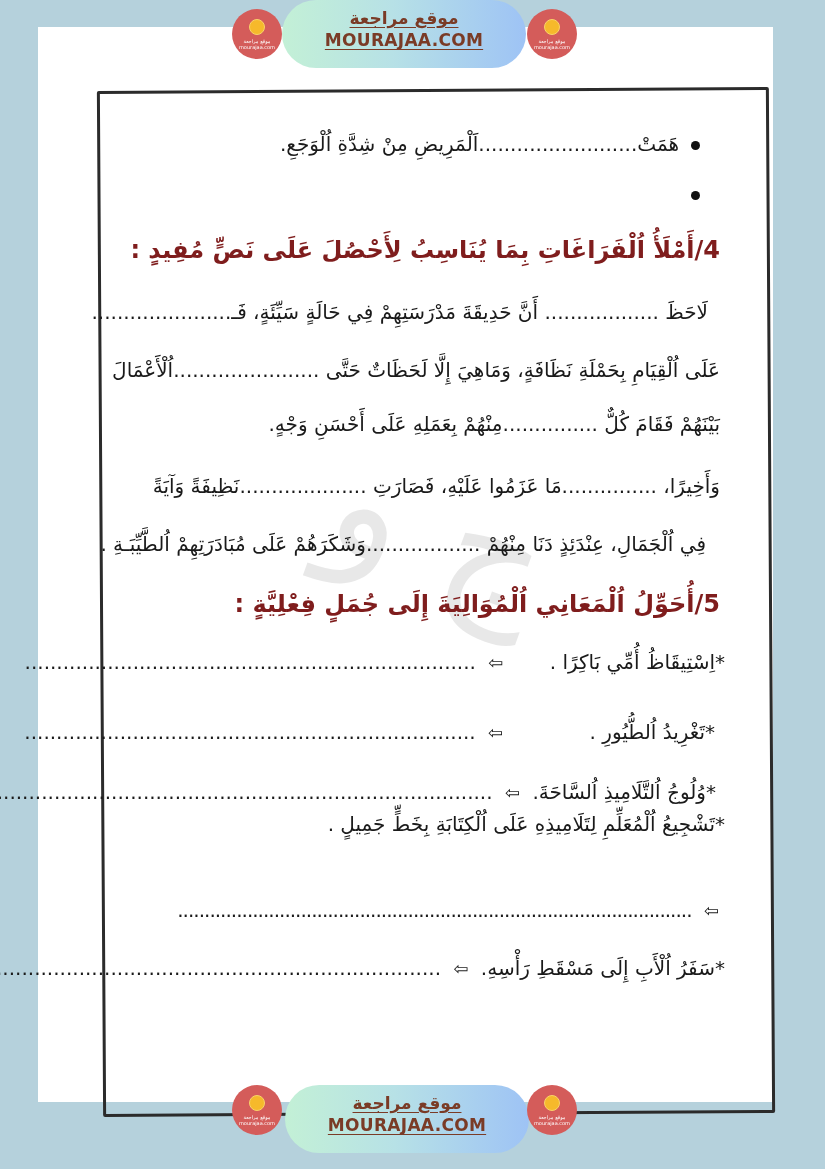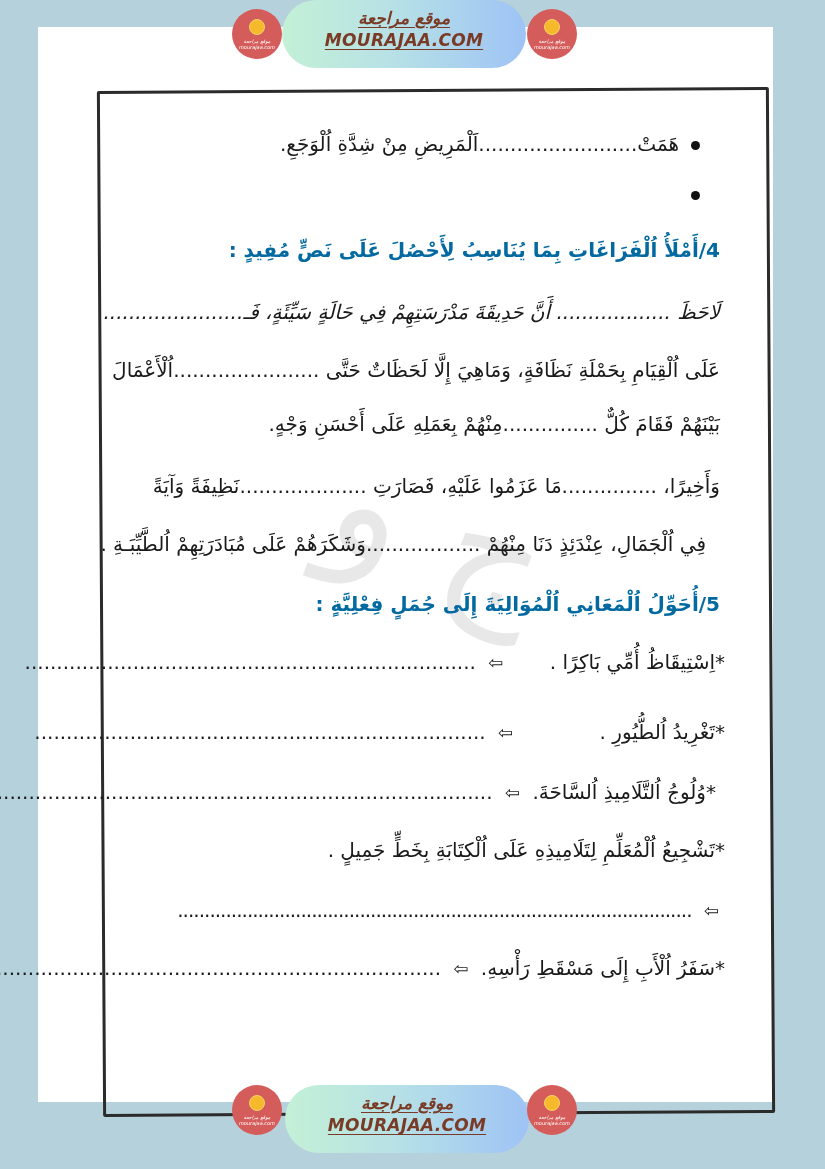--- a/index.html
+++ b/index.html
@@ -21,21 +21,21 @@
   
   .watermark {
     position:absolute; left:190px; top:420px; width:320px; height:460px;
     color:rgba(150,150,150,0.22);
     font-family:"DejaVu Serif", serif;
     font-size:150px; line-height:1; transform:rotate(20deg);
     pointer-events:none; text-align:center;
   }
   
   .banner {
-    position:absolute; left:0; width:764px; height:70px;font-style:italic;
+    position:absolute; left:0; width:764px; height:70px;
   }
   .banner.top { top:0; }
   .banner.bottom { top:1083px; }
   .pill {
     position:absolute; left:282px; top:0; width:244px; height:68px;
     border-radius:34px;
     background:linear-gradient(90deg,#c3f0d6 0%,#b7e1e6 45%,#9ec3f5 100%);
     text-align:center; color:#7a3b26;
     font-family:"DejaVu Sans", sans-serif;
   }
@@ -67,21 +67,21 @@
     position:absolute; left:105px; top:118px; width:625px;
     direction:rtl; text-align:right; color:#1a1a1a;
     font-family:"DejaVu Sans", sans-serif;
   }
   .line {
     position:absolute; right:0; white-space:nowrap;
     font-size:20px; line-height:28px;
   }
   .bullet { display:inline-block; width:9px; height:9px; border-radius:50%; background:#111; margin-left:12px; vertical-align:middle; }
   .heading {
-    color:#0369a1; font-weight:bold; font-size:20px;
+    color:#7f1d1d; font-weight:bold; font-size:24px;
   }
   .dots { letter-spacing:-1px; }
   .arrow { margin:0 6px; font-size:18px; }
 </style>
 </head>
 <body>
 
 <div class="page">
   <div class="frame"></div>
   <div class="watermark">ج و</div>
@@ -107,44 +107,44 @@
 <div class="content">
   <div class="line" style="top:12px; right:30px;">
     <span class="bullet"></span><span>هَمَتْ.........................اَلْمَرِيضِ مِنْ شِدَّةِ اُلْوَجَعِ.</span>
   </div>
   <div class="line" style="top:62px; right:30px;">
     <span class="bullet"></span>
   </div>
 
   <div class="line heading" style="top:118px; right:10px;">4/أَمْلَأُ اُلْفَرَاغَاتِ بِمَا يُنَاسِبُ لِأَحْصُلَ عَلَى نَصٍّ مُفِيدٍ :</div>
 
-  <div class="line" style="top:180px; right:10px;font-style:italic;">لَاحَظَ .................. أَنَّ حَدِيقَةَ مَدْرَسَتِهِمْ فِي حَالَةٍ سَيِّئَةٍ، فَـ......................</div>
+  <div class="line" style="top:180px; right:22px;">لَاحَظَ .................. أَنَّ حَدِيقَةَ مَدْرَسَتِهِمْ فِي حَالَةٍ سَيِّئَةٍ، فَـ......................</div>
   <div class="line" style="top:238px; right:10px;">عَلَى اُلْقِيَامِ بِحَمْلَةِ نَظَافَةٍ، وَمَاهِيَ إِلَّا لَحَظَاتٌ حَتَّى .......................اُلْأَعْمَالَ</div>
   <div class="line" style="top:292px; right:10px;">بَيْنَهُمْ فَقَامَ كُلٌّ ...............مِنْهُمْ بِعَمَلِهِ عَلَى أَحْسَنِ وَجْهٍ.</div>
   <div class="line" style="top:354px; right:10px;">وَأَخِيرًا، ...............مَا عَزَمُوا عَلَيْهِ، فَصَارَتِ ....................نَظِيفَةً وَآيَةً</div>
   <div class="line" style="top:412px; right:24px;text-align:right;">فِي اُلْجَمَالِ، عِنْدَئِذٍ دَنَا مِنْهُمْ ..................وَشَكَرَهُمْ عَلَى مُبَادَرَتِهِمْ اُلطَّيِّبَـةِ .</div>
 
   <div class="line heading" style="top:472px; right:10px;">5/أُحَوِّلُ اُلْمَعَانِي اُلْمُوَالِيَةَ إِلَى جُمَلٍ فِعْلِيَّةٍ :</div>
 
   <div class="line" style="top:530px; right:5px;margin-left:20px;">
     <span>*اِسْتِيقَاظُ أُمِّي بَاكِرًا .</span>
     <span class="arrow" style="margin-right:40px">⇦</span>
     <span class="dots">.......................................................................</span>
   </div>
-  <div class="line" style="top:600px; right:5px;text-align:center;">
+  <div class="line" style="top:600px; right:15px;text-align:center;">
     <span>*تَغْرِيدُ اُلطُّيُورِ .</span>
     <span class="arrow" style="margin-right:80px">⇦</span>
     <span class="dots">.......................................................................</span>
   </div>
   <div class="line" style="top:660px; right:14px;">
     <span>*وُلُوجُ اُلتَّلَامِيذِ اُلسَّاحَةَ.</span>
     <span class="arrow">⇦</span>
     <span class="dots">...............................................................................</span>
   </div>
-  <div class="line" style="top:718px; right:5px;">
+  <div class="line" style="top:692px; right:5px;">
     <span>*تَشْجِيعُ اُلْمُعَلِّمِ لِتَلَامِيذِهِ عَلَى اُلْكِتَابَةِ بِخَطٍّ جَمِيلٍ .</span>
   </div>
   <div class="line" style="top:778px; right:5px;">
     <span class="arrow">⇦</span>
     <span class="dots">................................................................................................</span>
   </div>
   <div class="line" style="top:836px; right:5px;">
     <span>*سَفَرُ اُلْأَبِ إِلَى مَسْقَطِ رَأْسِهِ.</span>
     <span class="arrow">⇦</span>
     <span class="dots">...............................................................................</span>

